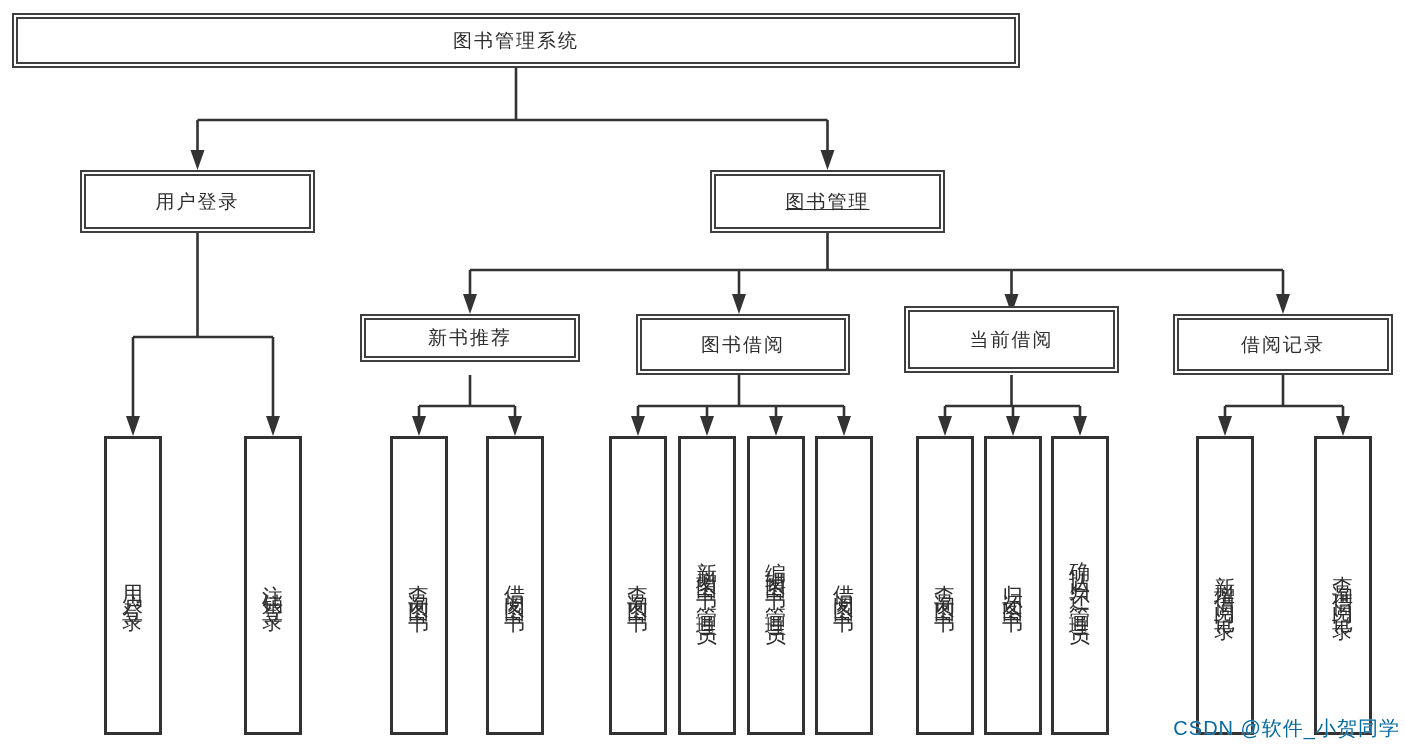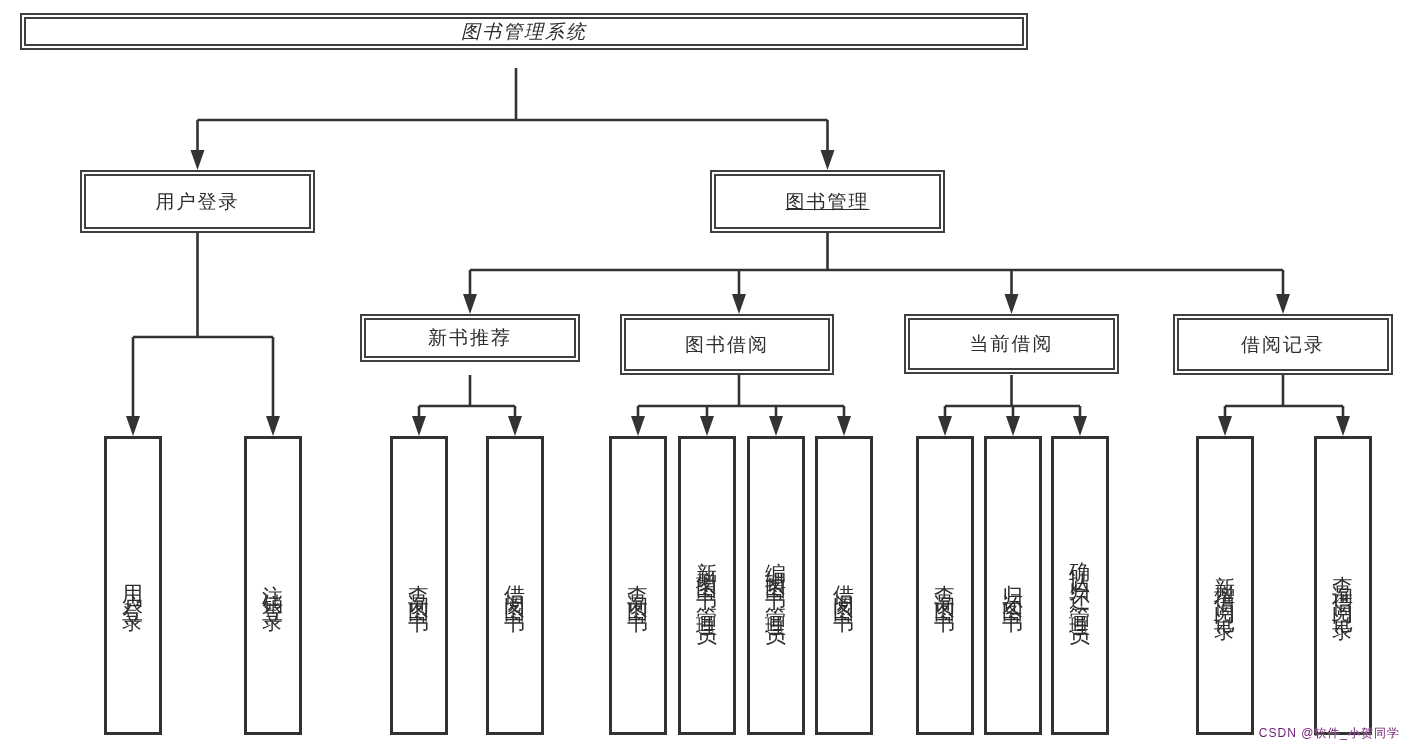--- a/index.html
+++ b/index.html
@@ -18,21 +18,21 @@
   }
   .vbox{
     border:3px solid #323232;color:#2d2d2d;
   }
   .vtext{
     writing-mode:vertical-rl;
     font-size:21px;letter-spacing:9px;line-height:1.1;white-space:nowrap;
   }
   .watermark{
     position:absolute;right:5px;bottom:5px;z-index:5;
-    font-size:12px;color:#701a75;letter-spacing:1px;
+    font-size:20px;color:#0369a1;letter-spacing:1px;
     text-shadow:0 0 1px #ffffff;
   }
 </style>
 </head>
 <body>
 
 <div class="stage">
 
   <svg class="connectors" viewBox="0 0 1405 747" xmlns="http://www.w3.org/2000/svg">
     <path fill="none" stroke="#333333" stroke-width="2.6" d="M516 68 V120 M197.5 120 H827.5 M197.5 120 V151 M827.5 120 V151
@@ -47,38 +47,38 @@
              M463 294 L477 294 L470 314 Z M732 294 L746 294 L739 314 Z
              M1004.5 294 L1018.5 294 L1011.5 314 Z M1276 294 L1290 294 L1283 314 Z
              M412 416 L426 416 L419 436 Z M508 416 L522 416 L515 436 Z
              M631 416 L645 416 L638 436 Z M700 416 L714 416 L707 436 Z
              M769 416 L783 416 L776 436 Z M837 416 L851 416 L844 436 Z
              M938 416 L952 416 L945 436 Z M1006 416 L1020 416 L1013 436 Z
              M1073 416 L1087 416 L1080 436 Z M1218 416 L1232 416 L1225 436 Z
              M1336 416 L1350 416 L1343 436 Z"></path>
   </svg>
 
-  <div class="box hbox" style="left:20px;top:13px;width:1008px;height:37px;font-style:italic;">
+  <div class="box hbox" style="left:12px;top:13px;width:1008px;height:55px;">
     <span>图书管理系统</span>
   </div>
 
   <div class="box hbox" style="left:80px;top:170px;width:235px;height:63px;">
     <span>用户登录</span>
   </div>
   <div class="box hbox" style="left:710px;top:170px;width:235px;height:63px;text-decoration:underline;">
     <span>图书管理</span>
   </div>
 
   <div class="box hbox" style="left:360px;top:314px;width:220px;height:48px;">
     <span>新书推荐</span>
   </div>
-  <div class="box hbox" style="left:620px;top:314px;width:214px;height:61px;">
+  <div class="box hbox" style="left:636px;top:314px;width:214px;height:61px;">
     <span>图书借阅</span>
   </div>
-  <div class="box hbox" style="left:904px;top:314px;width:215px;height:60px;">
+  <div class="box hbox" style="left:904px;top:306px;width:215px;height:67px;">
     <span>当前借阅</span>
   </div>
   <div class="box hbox" style="left:1173px;top:314px;width:220px;height:61px;">
     <span>借阅记录</span>
   </div>
 
   <div class="box vbox" style="left:104px;top:436px;width:58px;height:299px;">
     <span class="vtext">用户登录</span>
   </div>
   <div class="box vbox" style="left:244px;top:436px;width:58px;height:299px;">

